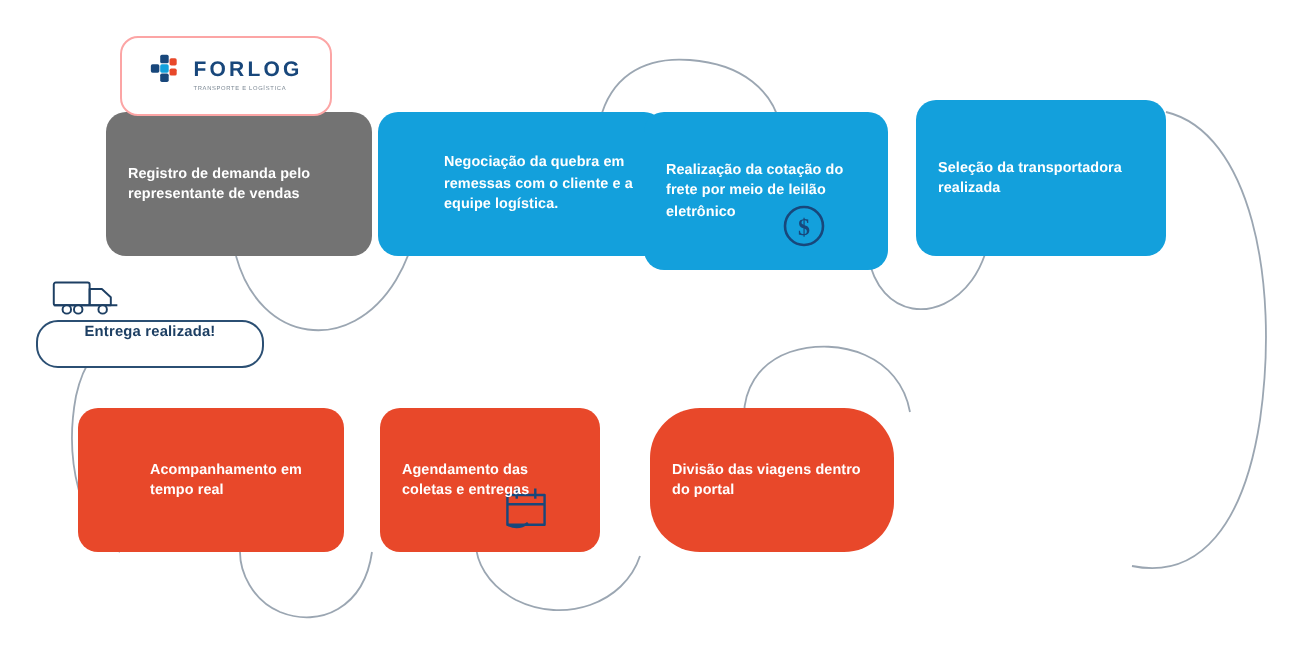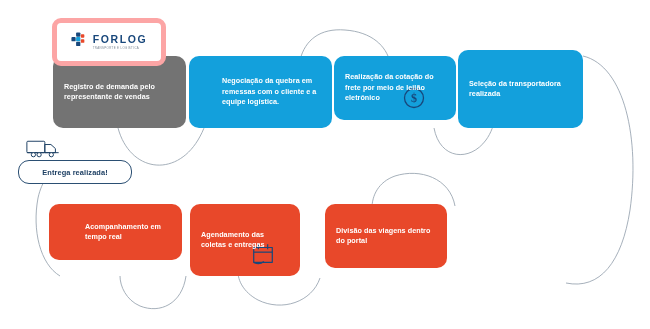--- a/index.html
+++ b/index.html
@@ -50,26 +50,26 @@
 
   .node-icon {
     position: absolute;
     z-index: 1;
     pointer-events: none;
   }
 
   
   #logo-card {
     position: absolute;
-    left: 52px;
+    left: 60px;
     top: 18px;
     width: 104px;
     height: 38px;
     background: #ffffff;
-    border: 5px solid #fca5a5;
+    border: 1px solid #fca5a5;
     border-radius: 9px;
     display: flex;
     align-items: center;
     justify-content: center;
     gap: 5px;
     z-index: 5;
   }
   #logo-card .logo-text-wrap {
     display: flex;
     flex-direction: column;
@@ -93,21 +93,21 @@
   #delivery-pill {
     position: absolute;
     left: 18px;
     top: 160px;
     width: 112px;
     height: 22px;
     border: 1px solid #2b4f73;
     border-radius: 11px;
     background: #ffffff;
     display: flex;
-    align-items: center;
+    align-items: flex-start;
     justify-content: center;
     z-index: 5;
   }
   #delivery-pill .pill-text {
     font-size: 7.4px;
     font-weight: bold;
     color: #1d3f63;
     letter-spacing: 0.1px;
   }
   #truck-icon {
@@ -161,21 +161,21 @@
   </div>
 
   <div class="node node-navy" style="left:53px; top:56px; width:133px; height:72px;">
     <span class="label">Registro de demanda pelo representante de vendas</span>
   </div>
 
   <div class="node node-blue" style="left:189px; top:56px; width:143px; height:72px;padding-left:33px;">
     <span class="label">Negociação da quebra em remessas com o cliente e a equipe logística.</span>
   </div>
 
-  <div class="node node-blue" style="left:322px; top:56px; width:122px; height:64px;margin-left:12px;">
+  <div class="node node-blue" style="left:322px; top:56px; width:122px; height:79px;">
     <span class="label">Realização da cotação do frete por meio de leilão eletrônico</span>
     <span class="node-icon" style="right:30px; bottom:7px;">
       <svg width="24" height="24" viewBox="0 0 24 24" xmlns="http://www.w3.org/2000/svg">
         <circle cx="12" cy="12" r="9.5" fill="none" stroke="#18477B" stroke-width="1.3"></circle>
         <text x="12" y="16.3" text-anchor="middle" font-family="Liberation Serif, serif" font-size="12" fill="#18477B">$</text>
       </svg>
     </span>
   </div>
 
   <div class="node node-blue" style="left:458px; top:50px; width:125px; height:78px;">
@@ -190,35 +190,35 @@
       <circle cx="9" cy="20.5" r="2.6" fill="#ffffff"></circle>
       <circle cx="16" cy="20.5" r="2.6" fill="#ffffff"></circle>
       <circle cx="31" cy="20.5" r="2.6" fill="#ffffff"></circle>
     </svg>
   </span>
 
   <div id="delivery-pill">
     <span class="pill-text">Entrega realizada!</span>
   </div>
 
-  <div class="node node-orange" style="left:49px; top:204px; width:133px; height:56px;padding-left:36px;">
+  <div class="node node-orange" style="left:39px; top:204px; width:133px; height:72px;padding-left:36px;">
     <span class="label">Acompanhamento em tempo real</span>
   </div>
 
   <div class="node node-orange" style="left:190px; top:204px; width:110px; height:72px;">
     <span class="label">Agendamento das coletas e entregas</span>
     <span class="node-icon" style="right:24px; bottom:6px;">
       <svg width="26" height="26" viewBox="0 0 28 28" xmlns="http://www.w3.org/2000/svg" fill="none" stroke="#18477B" stroke-width="1.3" stroke-linejoin="round">
         <path d="M4 7 h20 v16 h-20 z"></path>
         <line x1="4" y1="12" x2="24" y2="12"></line>
         <line x1="9" y1="3.5" x2="9" y2="9"></line>
         <line x1="19" y1="3.5" x2="19" y2="9"></line>
         <path d="M4 23 q6 3 11 -1"></path>
       </svg>
     </span>
   </div>
 
-  <div class="node node-orange" style="left:325px; top:204px; width:122px; height:64px;">
+  <div class="node node-orange" style="left:325px; top:204px; width:122px; height:72px;border-radius:25px;">
     <span class="label">Divisão das viagens dentro do portal</span>
   </div>
 
 
 </div>
 
 </body></html>

